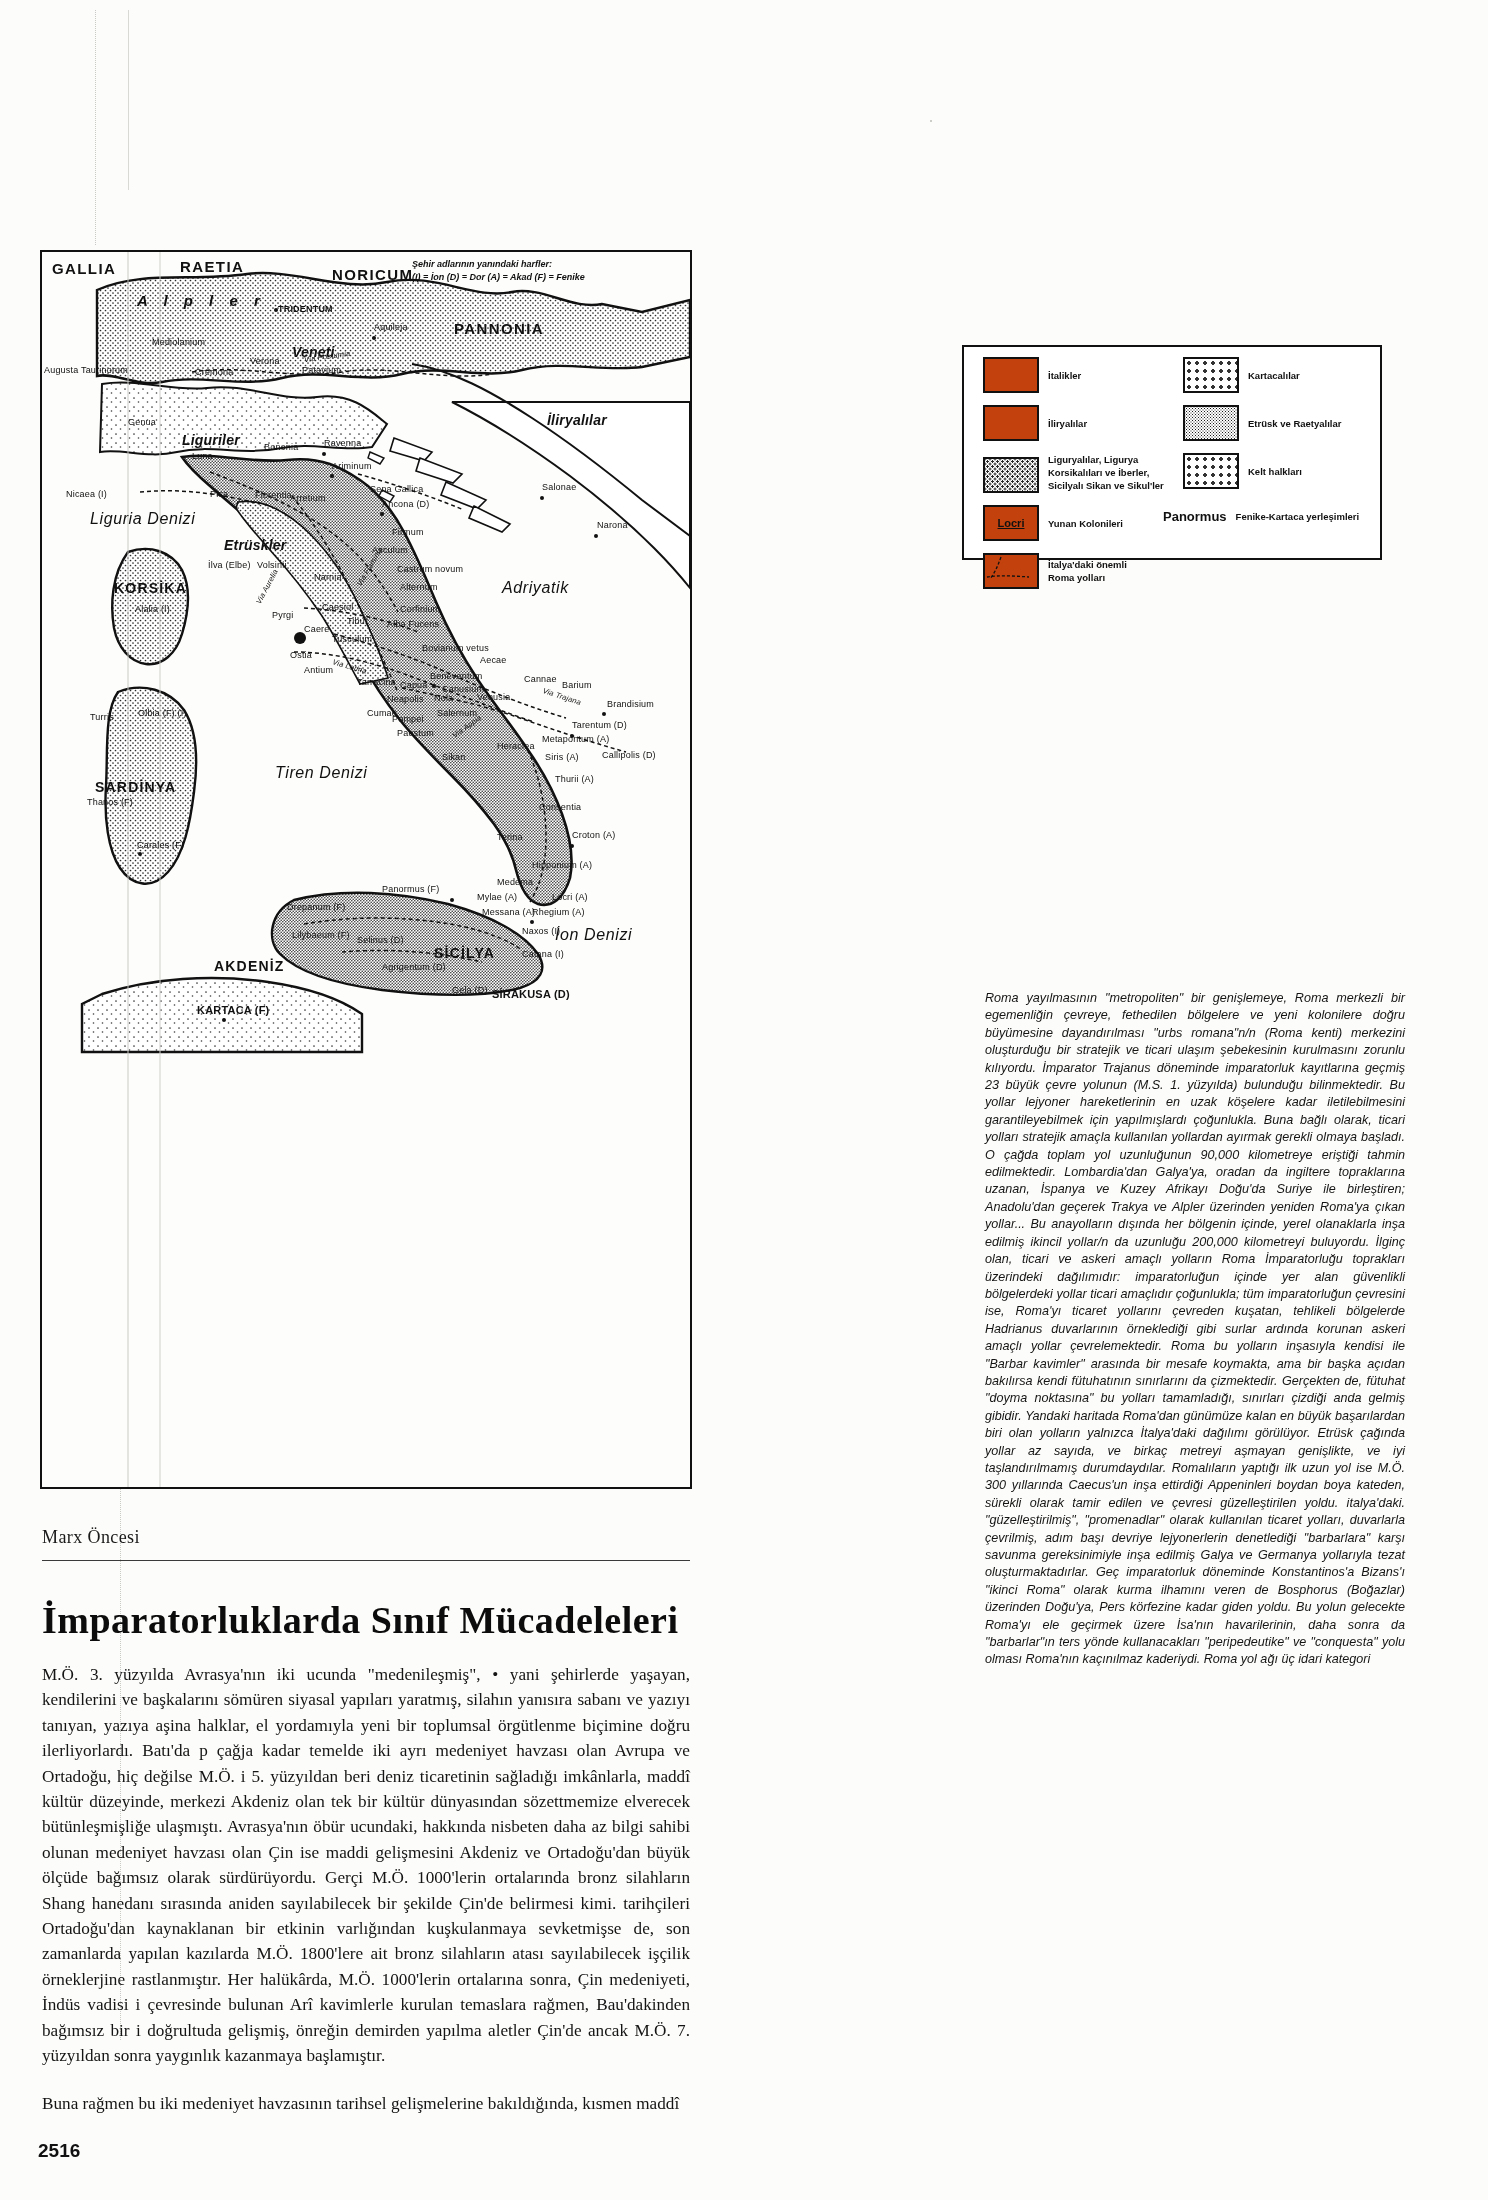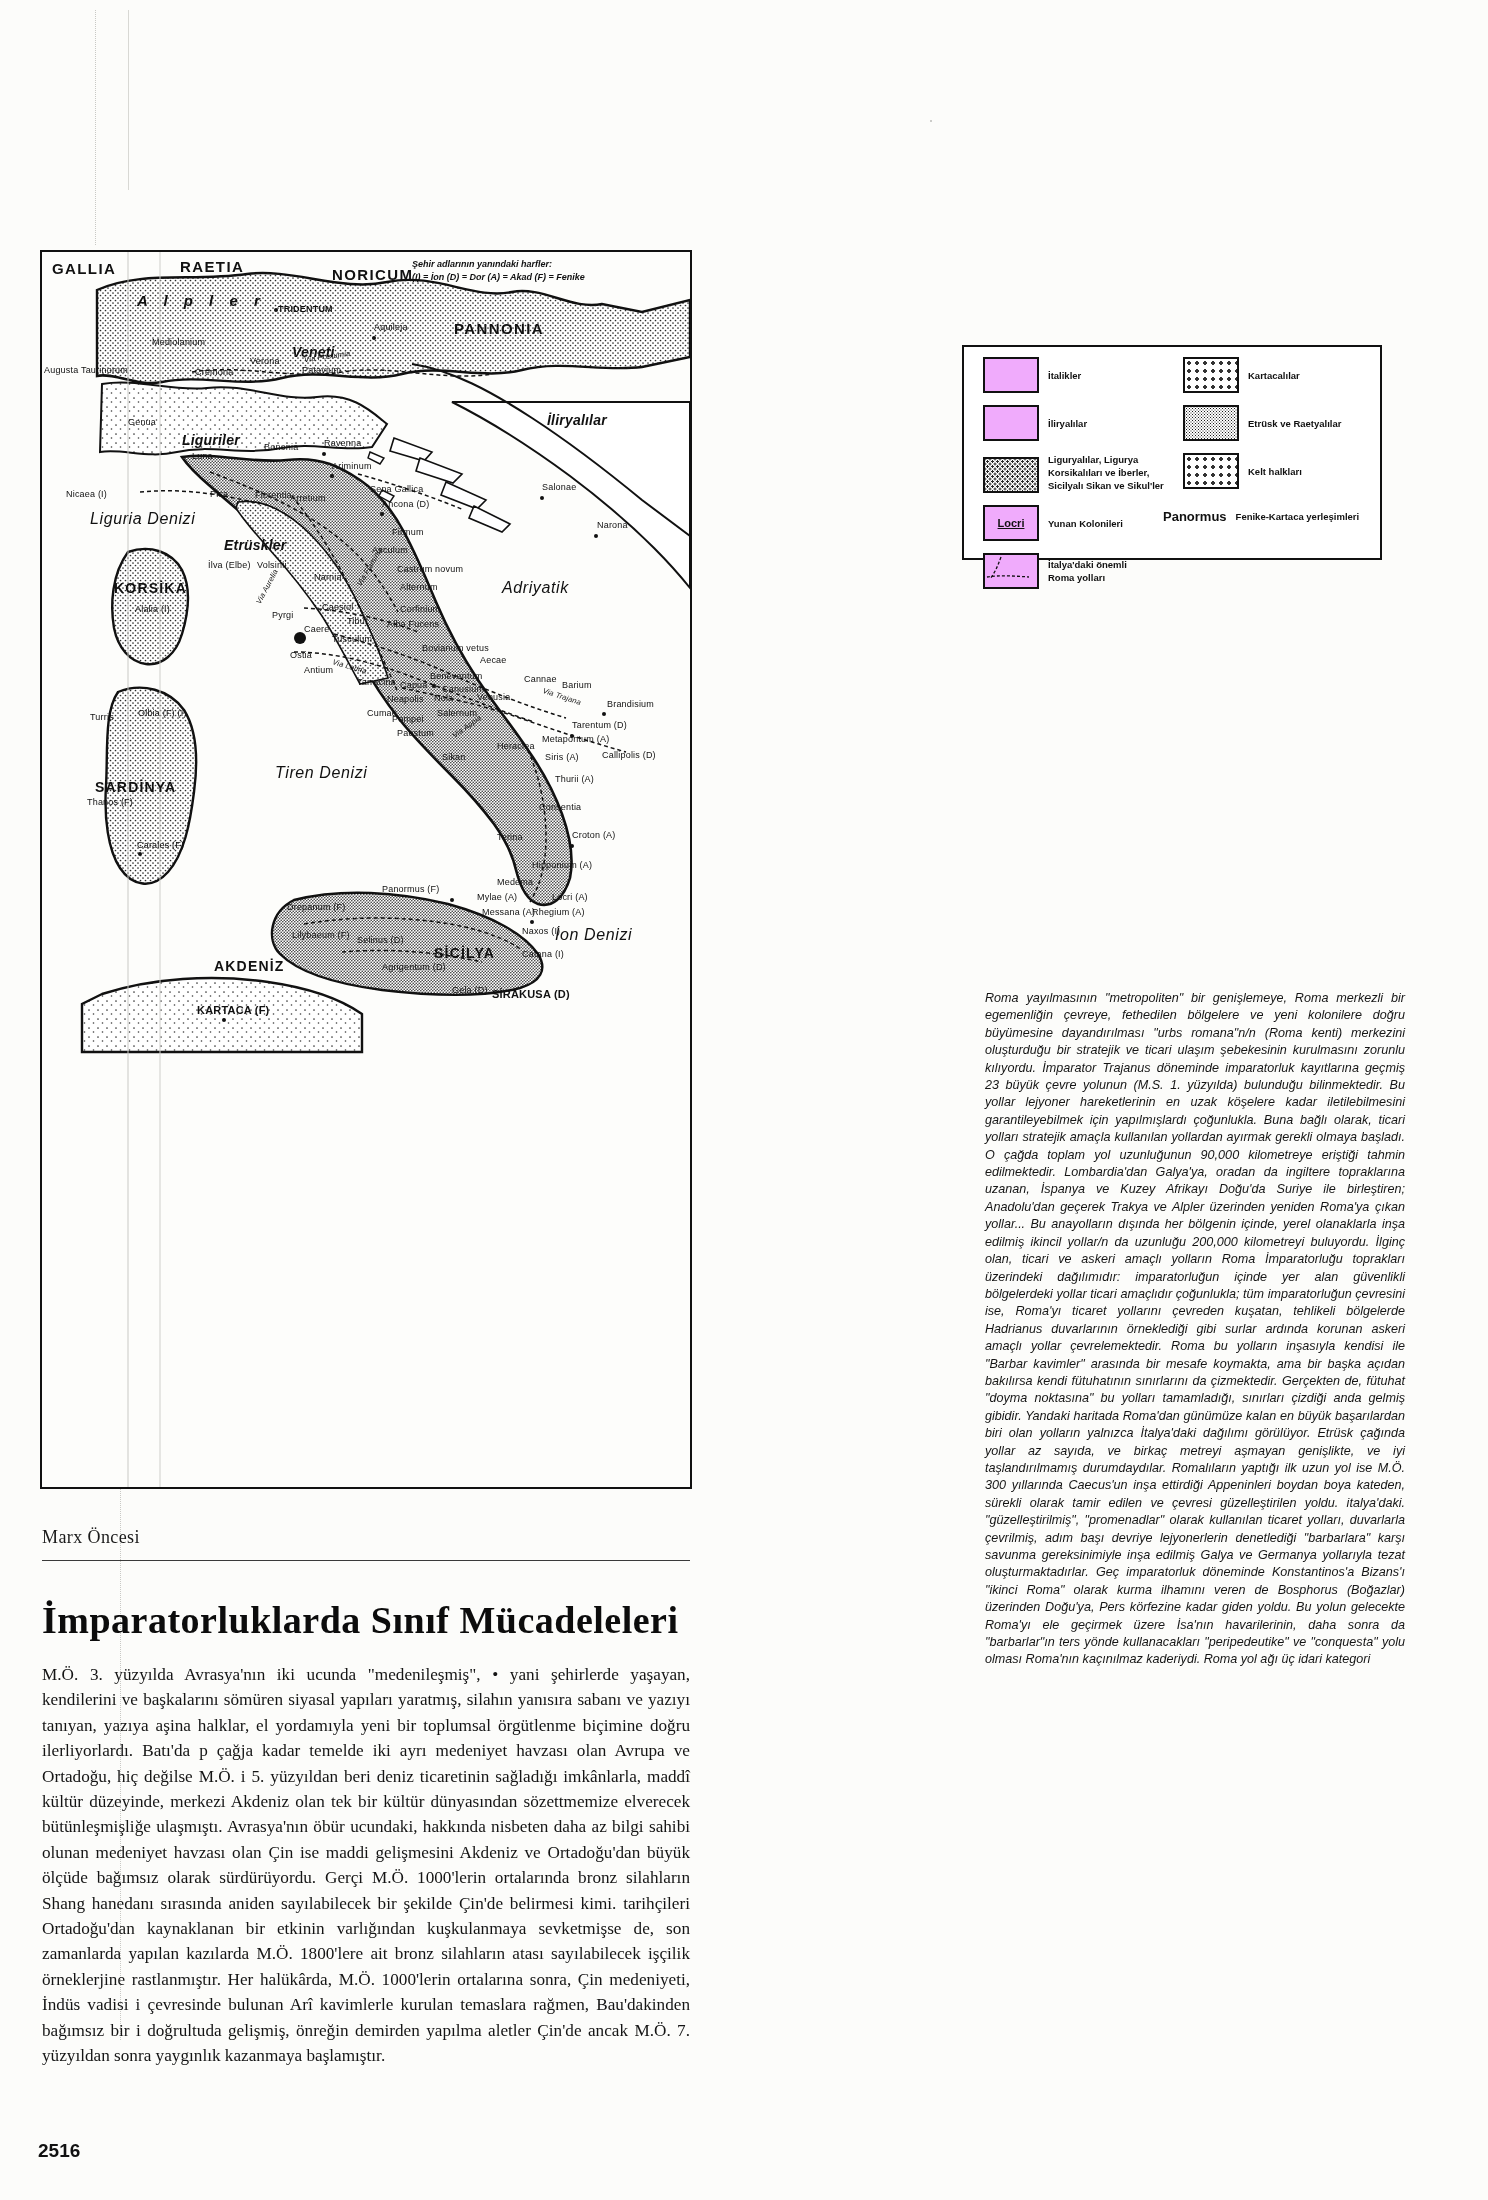--- a/index.html
+++ b/index.html
@@ -56,21 +56,21 @@
   
   .legend-box{
     position:absolute;left:962px;top:345px;width:420px;height:215px;
     border:2px solid #111;background:#fff;box-sizing:border-box;padding:10px 8px;
   }
   .legend-grid{display:flex;flex-wrap:wrap;}
   .legend-col{width:50%;}
   .legend-item{display:flex;align-items:center;margin-bottom:12px;margin-left:11px;}
   .swatch{
     width:52px;height:32px;border:2px solid #111;flex:0 0 auto;margin-right:9px;
-    background:#f0abfc;position:relative;overflow:hidden;
+    background:#c2410c;position:relative;overflow:hidden;
   }
   .sw-dense{
     background-color:#fff;
     background-image:
       radial-gradient(#1a1a1a 40%,transparent 41%),
       radial-gradient(#1a1a1a 40%,transparent 41%);
     background-size:3px 3px,3px 3px;
     background-position:0 0,1.5px 1.5px;
   }
   .sw-mid{
@@ -433,17 +433,18 @@
   </div>
 
   <div class="right-col">Roma yayılmasının "metropoliten" bir genişlemeye, Roma merkezli bir egemenliğin çevreye, fethedilen bölgelere ve yeni kolonilere doğru büyümesine dayandırılması "urbs romana"n/n (Roma kenti) merkezini oluşturduğu bir stratejik ve ticari ulaşım şebekesinin kurulmasını zorunlu kılıyordu. İmparator Trajanus döneminde imparatorluk kayıtlarına geçmiş 23 büyük çevre yolunun (M.S. 1. yüzyılda) bulunduğu bilinmektedir. Bu yollar lejyoner hareketlerinin en uzak köşelere kadar iletilebilmesini garantileyebilmek için yapılmışlardı çoğunlukla. Buna bağlı olarak, ticari yolları stratejik amaçla kullanılan yollardan ayırmak gerekli olmaya başladı. O çağda toplam yol uzunluğunun 90,000 kilometreye eriştiği tahmin edilmektedir. Lombardia'dan Galya'ya, oradan da ingiltere topraklarına uzanan, İspanya ve Kuzey Afrikayı Doğu'da Suriye ile birleştiren; Anadolu'dan geçerek Trakya ve Alpler üzerinden yeniden Roma'ya çıkan yollar... Bu anayolların dışında her bölgenin içinde, yerel olanaklarla inşa edilmiş ikincil yollar/n da uzunluğu 200,000 kilometreyi buluyordu. İlginç olan, ticari ve askeri amaçlı yolların Roma İmparatorluğu toprakları üzerindeki dağılımıdır: imparatorluğun içinde yer alan güvenlikli bölgelerdeki yollar ticari amaçlıdır çoğunlukla; tüm imparatorluğun çevresini ise, Roma'yı ticaret yollarını çevreden kuşatan, tehlikeli bölgelerde Hadrianus duvarlarının örneklediği gibi surlar ardında korunan askeri amaçlı yollar çevrelemektedir. Roma bu yolların inşasıyla kendisi ile "Barbar kavimler" arasında bir mesafe koymakta, ama bir başka açıdan bakılırsa kendi fütuhatının sınırlarını da çizmektedir. Gerçekten de, fütuhat "doyma noktasına" bu yolları tamamladığı, sınırları çizdiği anda gelmiş gibidir. Yandaki haritada Roma'dan günümüze kalan en büyük başarılardan biri olan yolların yalnızca İtalya'daki dağılımı görülüyor. Etrüsk çağında yollar az sayıda, ve birkaç metreyi aşmayan genişlikte, ve iyi taşlandırılmamış durumdaydılar. Romalıların yaptığı ilk uzun yol ise M.Ö. 300 yıllarında Caecus'un inşa ettirdiği Appeninleri boydan boya kateden, sürekli olarak tamir edilen ve çevresi güzelleştirilen yoldu. italya'daki. "güzelleştirilmiş", "promenadlar" olarak kullanılan ticaret yolları, duvarlarla çevrilmiş, adım başı devriye lejyonerlerin denetlediği "barbarlara" karşı savunma gereksinimiyle inşa edilmiş Galya ve Germanya yollarıyla tezat oluşturmaktadırlar. Geç imparatorluk döneminde Konstantinos'a Bizans'ı "ikinci Roma" olarak kurma ilhamını veren de Bosphorus (Boğazlar) üzerinden Doğu'ya, Pers körfezine kadar giden yoldu. Bu yolun gelecekte Roma'yı ele geçirmek üzere İsa'nın havarilerinin, daha sonra da "barbarlar"ın ters yönde kullanacakları "peripedeutike" ve "conquesta" yolu olması Roma'nın kaçınılmaz kaderiydi. Roma yol ağı üç idari kategori</div>
 
   <div class="kicker">Marx Öncesi</div>
   <div class="rule"></div>
   <h1 class="headline">İmparatorluklarda  Sınıf  Mücadeleleri</h1>
 
   <div class="body">
     <p>M.Ö. 3. yüzyılda Avrasya'nın iki ucunda "medenileşmiş", • yani şehirlerde yaşayan, kendilerini ve başkalarını sömüren siyasal yapıları yaratmış, silahın yanısıra sabanı ve yazıyı tanıyan, yazıya aşina halklar, el yordamıyla yeni bir toplumsal örgütlenme biçimine doğru ilerliyorlardı. Batı'da p çağja kadar temelde iki ayrı medeniyet havzası olan Avrupa ve Ortadoğu, hiç değilse M.Ö. i 5. yüzyıldan beri deniz ticaretinin sağladığı imkânlarla, maddî kültür düzeyinde, merkezi Akdeniz olan tek bir kültür dünyasından sözettmemize elverecek bütünleşmişliğe ulaşmıştı. Avrasya'nın öbür ucundaki, hakkında nisbeten daha az bilgi sahibi olunan medeniyet havzası olan Çin ise maddi gelişmesini Akdeniz ve Ortadoğu'dan büyük ölçüde bağımsız olarak sürdürüyordu. Gerçi M.Ö. 1000'lerin ortalarında bronz silahların Shang hanedanı sırasında aniden sayılabilecek bir şekilde Çin'de belirmesi kimi. tarihçileri Ortadoğu'dan kaynaklanan bir etkinin varlığından kuşkulanmaya sevketmişse de, son zamanlarda yapılan kazılarda M.Ö. 1800'lere ait bronz silahların atası sayılabilecek işçilik örneklerjine rastlanmıştır. Her halükârda, M.Ö. 1000'lerin ortalarına sonra, Çin medeniyeti, İndüs vadisi i çevresinde bulunan Arî kavimlerle kurulan temaslara rağmen, Bau'dakinden bağımsız bir i doğrultuda gelişmiş, önreğin demirden yapılma aletler Çin'de ancak M.Ö. 7. yüzyıldan sonra yaygınlık kazanmaya başlamıştır.</p>
+    <p>Buna rağmen bu iki medeniyet havzasının tarihsel gelişmelerine bakıldığında, kısmen maddî</p>
   </div>
 
   <div class="folio">2516</div>
 
 </div>
 
 </body></html>

